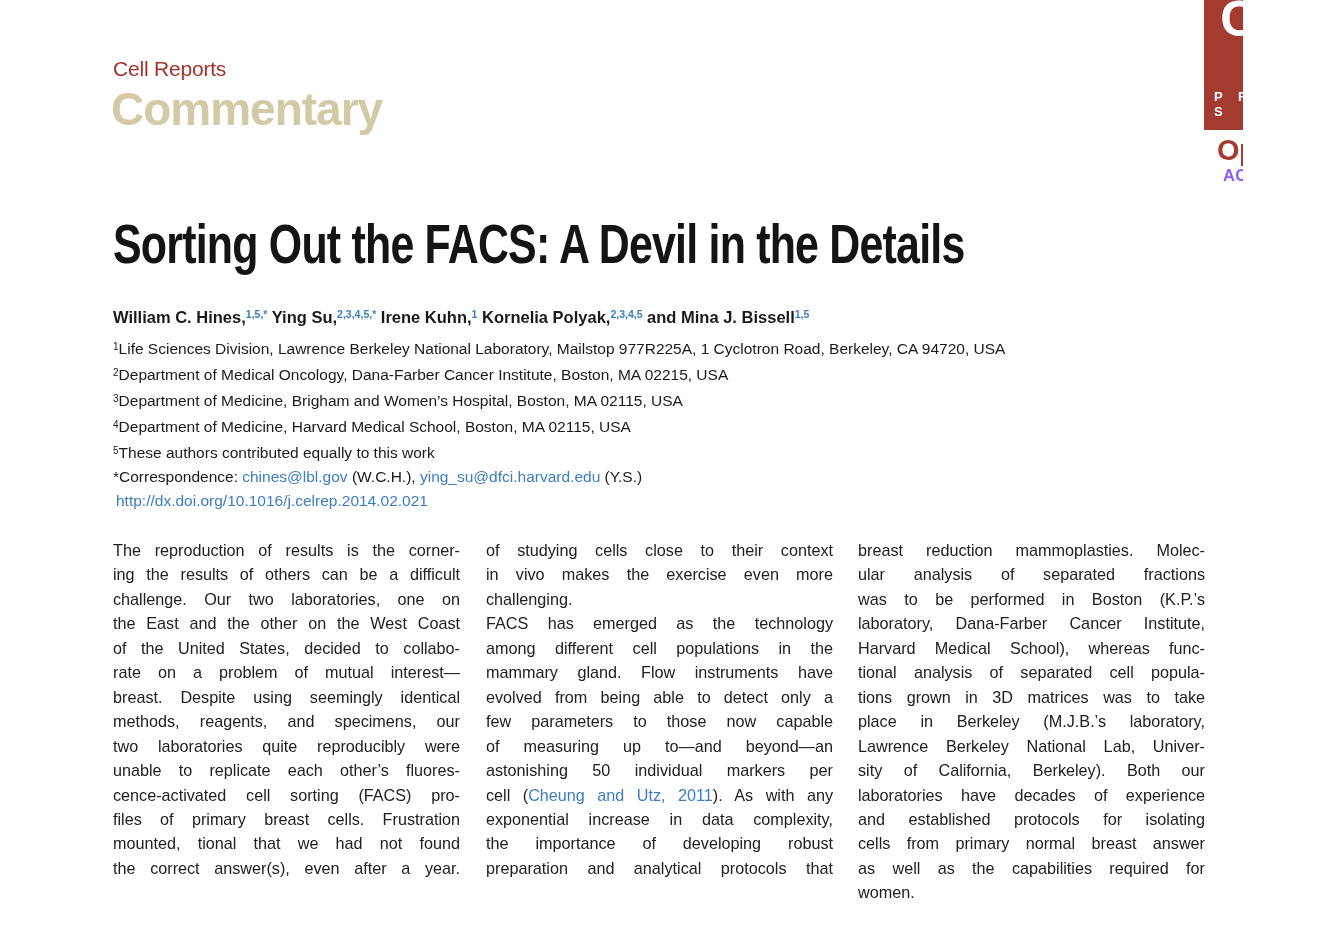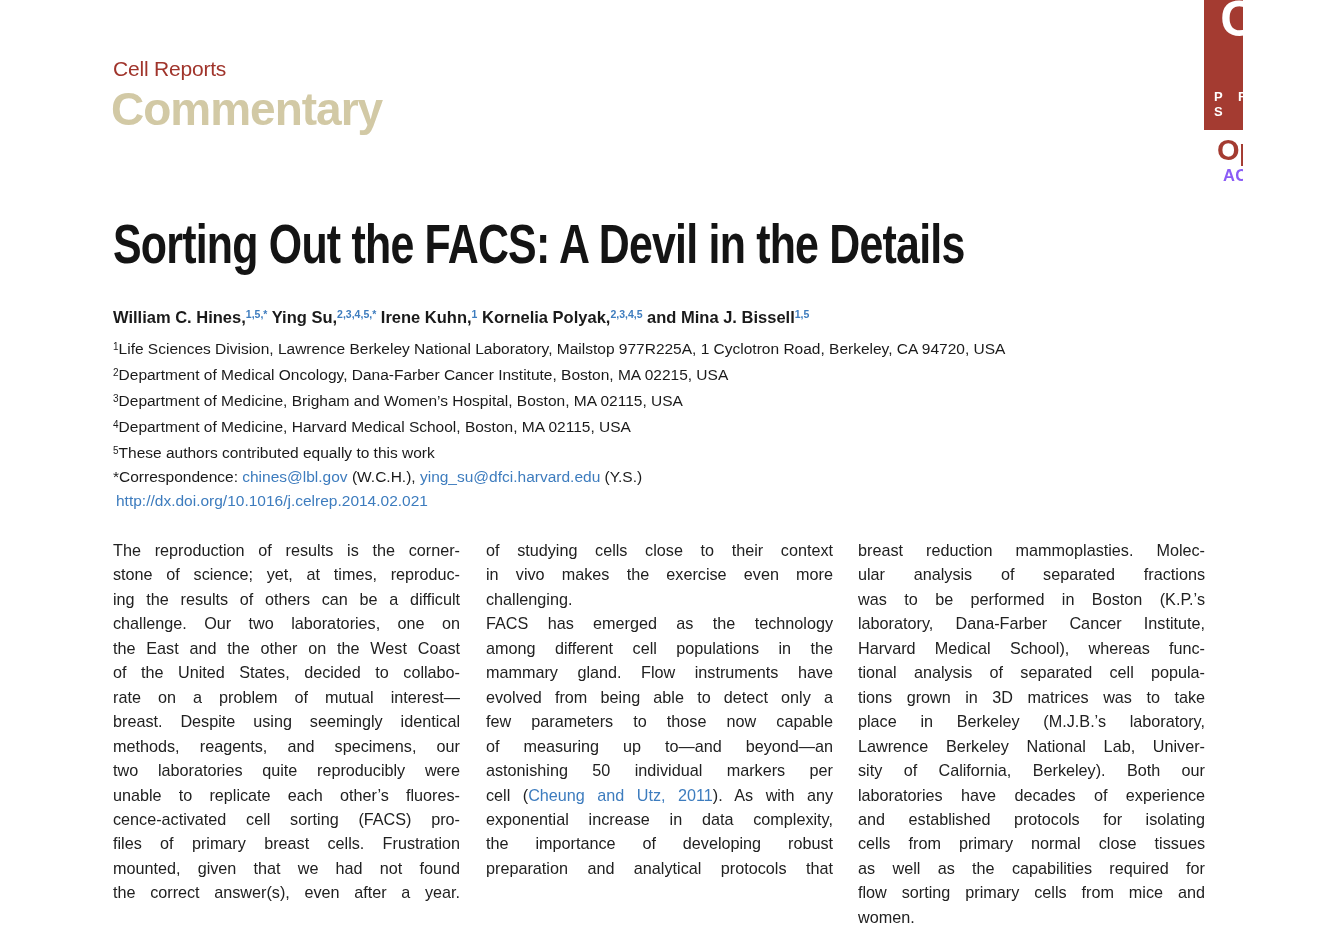--- a/index.html
+++ b/index.html
@@ -99,33 +99,32 @@
     <div><span class="asup">2</span><span>Department of Medical Oncology, Dana-Farber Cancer Institute, Boston, MA 02215, USA</span></div>
     <div><span class="asup">3</span><span>Department of Medicine, Brigham and Women’s Hospital, Boston, MA 02115, USA</span></div>
     <div><span class="asup">4</span><span>Department of Medicine, Harvard Medical School, Boston, MA 02115, USA</span></div>
     <div><span class="asup">5</span><span>These authors contributed equally to this work</span></div>
     <div><span>*Correspondence: </span><span class="link">chines@lbl.gov</span><span> (W.C.H.), </span><span class="link">ying_su@dfci.harvard.edu</span><span> (Y.S.)</span></div>
     <div class="doi-line"><span class="link">http://dx.doi.org/10.1016/j.celrep.2014.02.021</span></div>
   </div>
 
   <div class="col c1">
     <div class="jline">The reproduction of results is the corner-</div>
-    <div class="jline">stone of science; yet, at times, reproduc-</div>
     <div class="jline">ing the results of others can be a difficult</div>
     <div class="jline">challenge. Our two laboratories, one on</div>
     <div class="jline">the East and the other on the West Coast</div>
     <div class="jline">of the United States, decided to collabo-</div>
     <div class="jline">rate on a problem of mutual interest—</div>
     <div class="jline">breast. Despite using seemingly identical</div>
     <div class="jline">methods, reagents, and specimens, our</div>
     <div class="jline">two laboratories quite reproducibly were</div>
     <div class="jline">unable to replicate each other’s fluores-</div>
     <div class="jline">cence-activated cell sorting (FACS) pro-</div>
     <div class="jline">files of primary breast cells. Frustration</div>
-    <div class="jline">mounted, given that we had not found</div>
+    <div class="jline">mounted, tional that we had not found</div>
     <div class="jline">the correct answer(s), even after a year.</div>
   </div>
 
   <div class="col c2">
     <div class="jline">of studying cells close to their context</div>
     <div class="jline">in vivo makes the exercise even more</div>
     <div class="jline end">challenging.</div>
     <div class="jline">FACS has emerged as the technology</div>
     <div class="jline">among different cell populations in the</div>
     <div class="jline">mammary gland. Flow instruments have</div>
@@ -145,19 +144,18 @@
     <div class="jline">was to be performed in Boston (K.P.’s</div>
     <div class="jline">laboratory, Dana-Farber Cancer Institute,</div>
     <div class="jline">Harvard Medical School), whereas func-</div>
     <div class="jline">tional analysis of separated cell popula-</div>
     <div class="jline">tions grown in 3D matrices was to take</div>
     <div class="jline">place in Berkeley (M.J.B.’s laboratory,</div>
     <div class="jline">Lawrence Berkeley National Lab, Univer-</div>
     <div class="jline">sity of California, Berkeley). Both our</div>
     <div class="jline">laboratories have decades of experience</div>
     <div class="jline">and established protocols for isolating</div>
-    <div class="jline">cells from primary normal close tissues</div>
+    <div class="jline">cells from primary normal breast answer</div>
     <div class="jline">as well as the capabilities required for</div>
-    <div class="jline">flow sorting primary cells from mice and</div>
     <div class="jline end">women.</div>
   </div>
 
 </div>
 
 </body></html>

